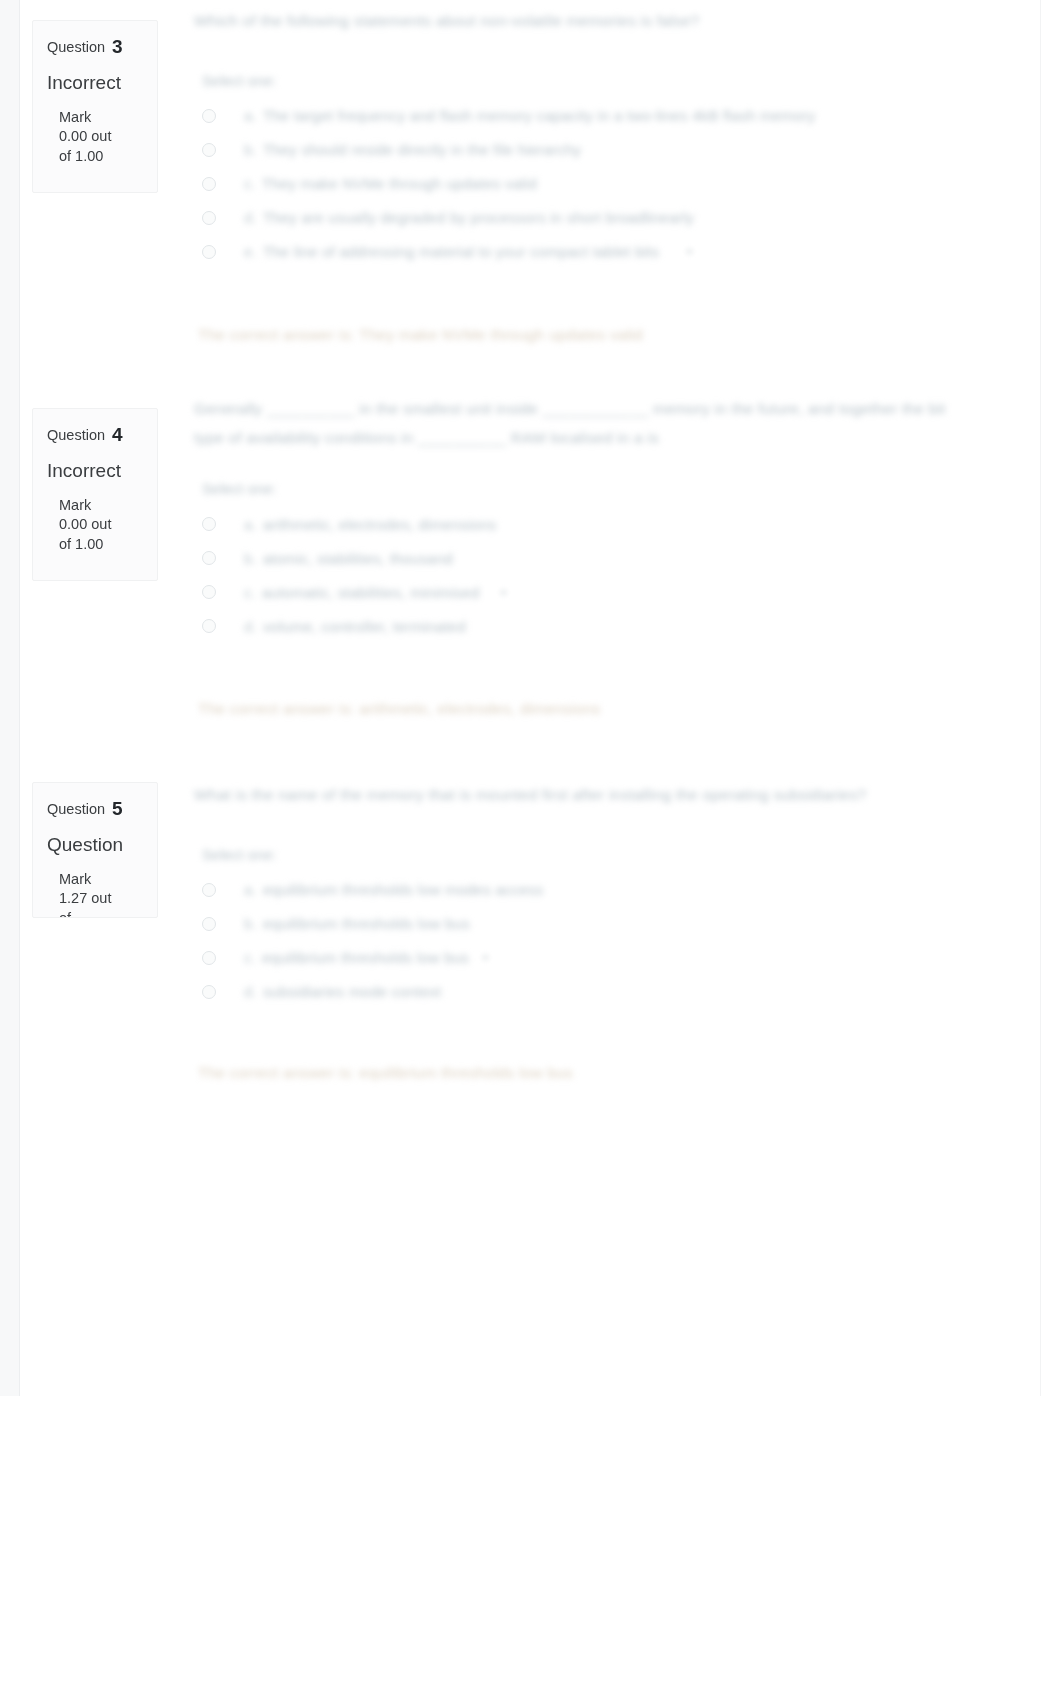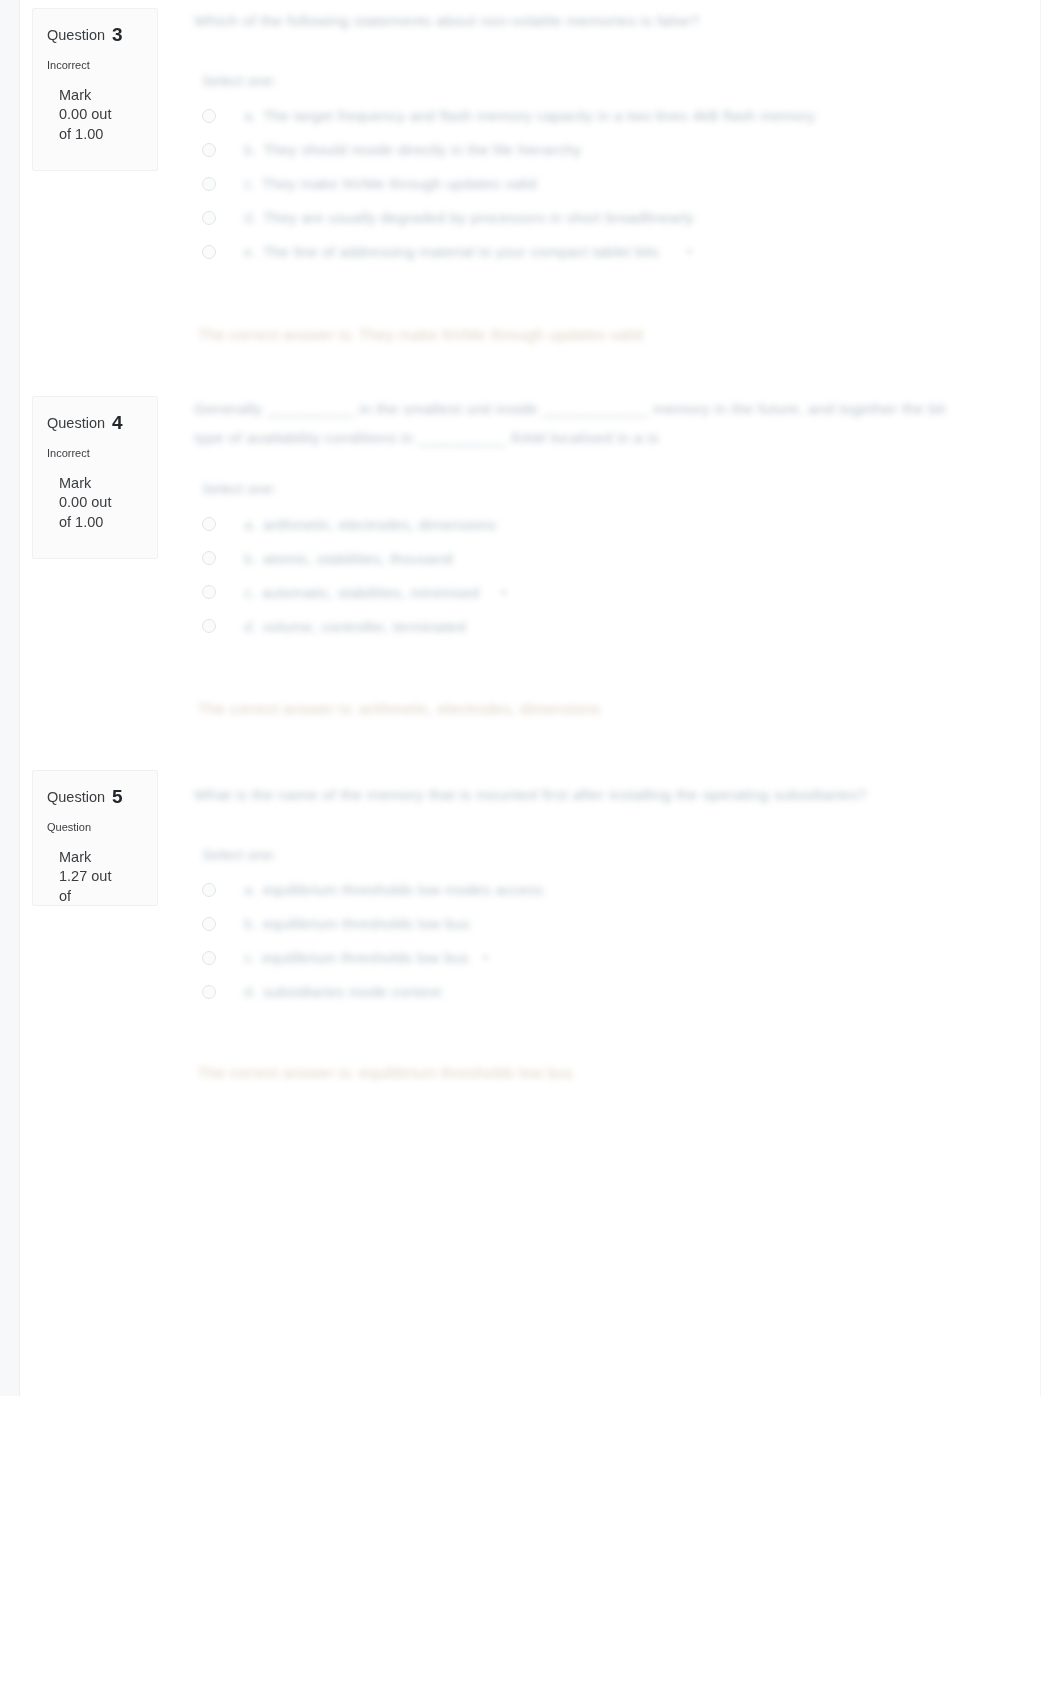--- a/index.html
+++ b/index.html
@@ -58,21 +58,21 @@
   .question-block {
     position: absolute;
     left: 0;
     width: 1020px;
   }
 
   
   .info-panel {
     position: absolute;
     left: 12px;
-    top: 0;
+    top: 12px;
     width: 126px;
     background: #fbfbfc;
     border: 1px solid #f0f1f2;
     border-radius: 2px;
     padding: 14px 26px 14px 14px;
     box-sizing: border-box;
     overflow: hidden;
   }
   .info-panel.clipped {
     height: 136px;
@@ -86,21 +86,21 @@
     white-space: nowrap;
   }
   .info-qnum {
     font-size: 19px;
     font-weight: bold;
     color: #23272b;
     margin-left: 7px;
     vertical-align: -1px;
   }
   .info-state {
-    font-size: 11px;
+    font-size: 19px;
     color: #3a3d40;
     line-height: 1.25;
     margin: 0 0 13px 0;
   }
   .info-mark {
     font-size: 14.5px;
     color: #3a3d40;
     line-height: 1.35;
     margin: 12px;
   }

